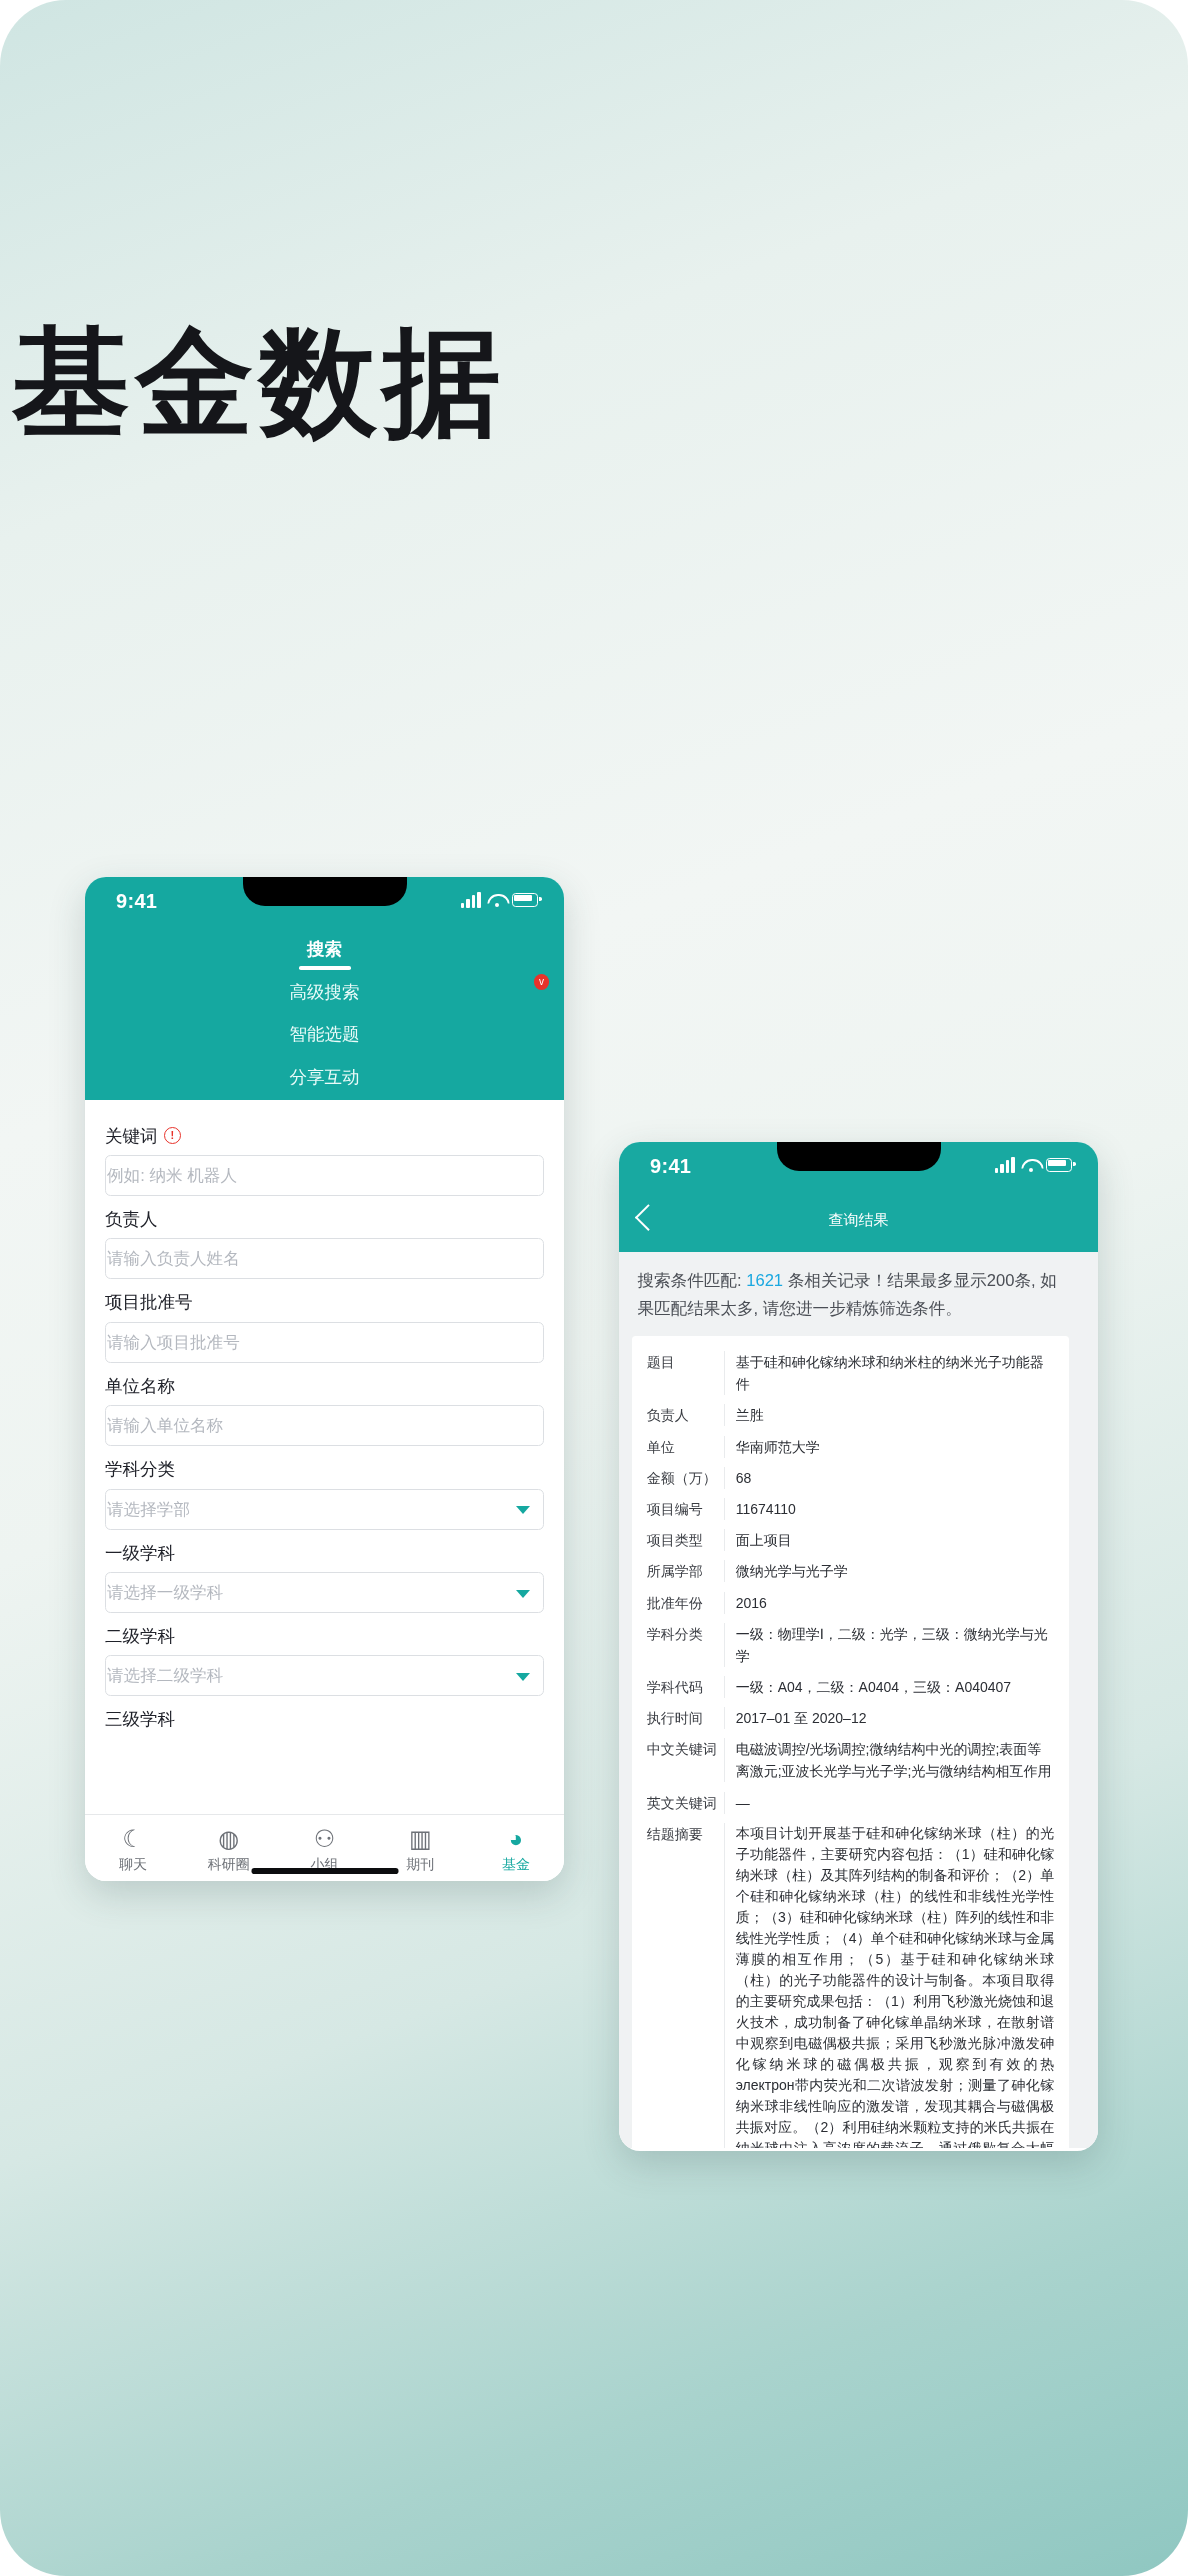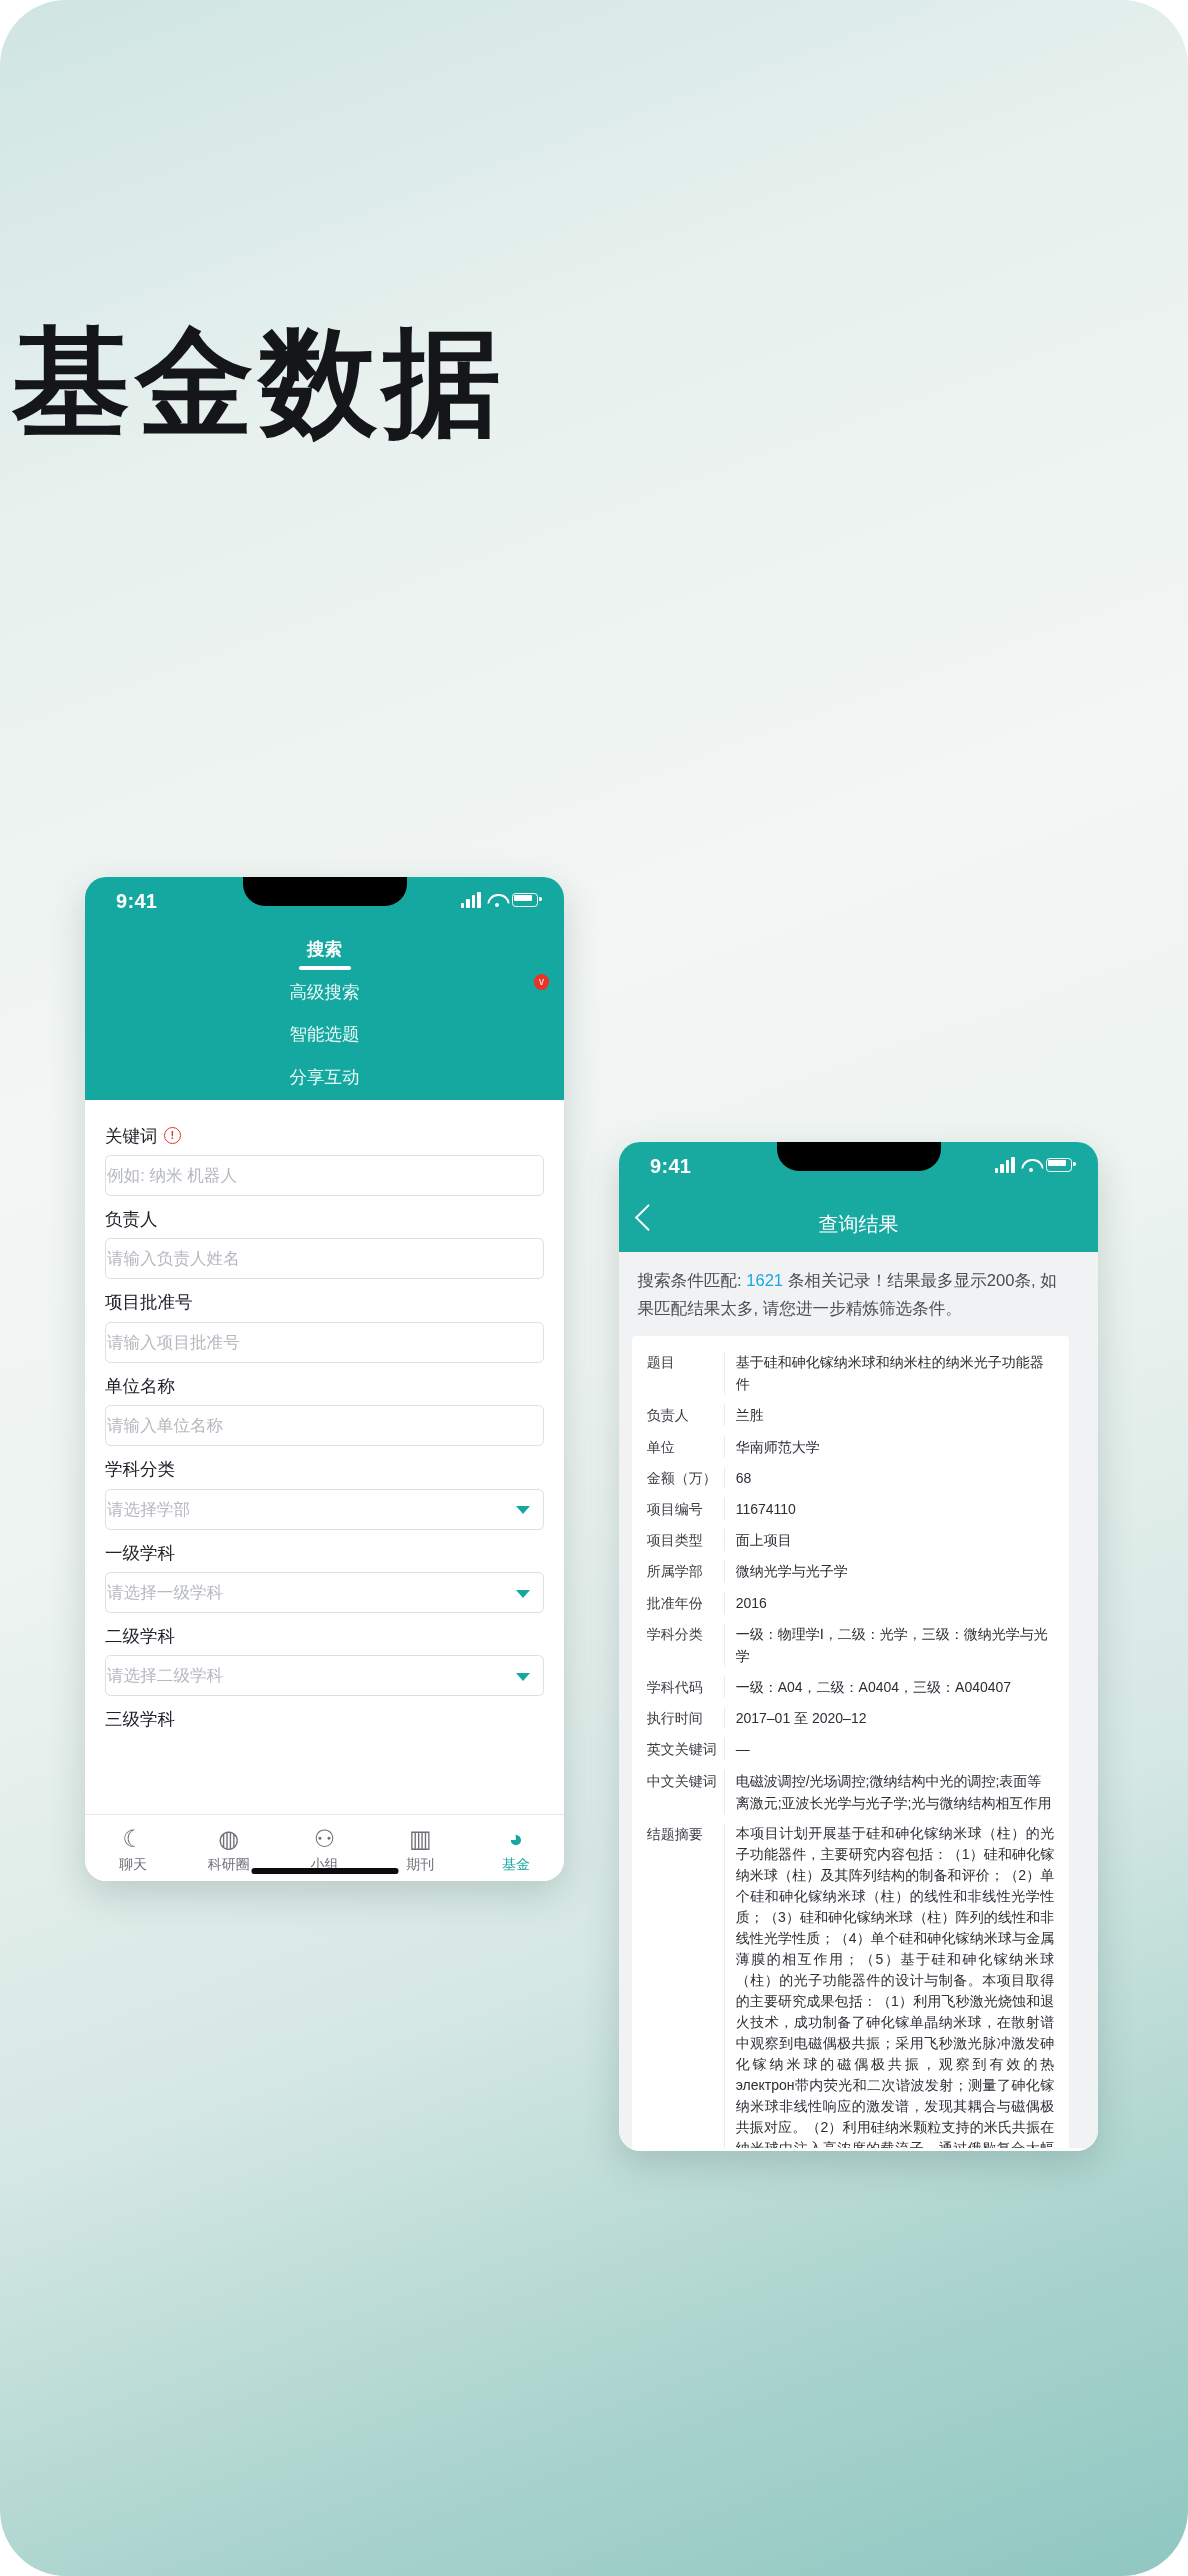--- a/index.html
+++ b/index.html
@@ -294,21 +294,21 @@
     background: #18a9a1;
     color: #fff;
     height: 57px;
     position: relative;
   }
   .bheader .title {
     position: absolute;
     left: 0; right: 0;
     top: 15.7px;
     text-align: center;
-    font-size: 20px;
+    font-size: 15px;
     font-weight: 400;
   }
   .bheader .back {
     position: absolute;
     left: 20px;
     top: 13px;
     width: 16.6px;
     height: 16.6px;
     border-left: 2.8px solid #fff;
     border-bottom: 2.8px solid #fff;
@@ -533,26 +533,26 @@
         </div>
         <div class="row">
           <div class="k">学科代码</div>
           <div class="v">一级：A04，二级：A0404，三级：A040407</div>
         </div>
         <div class="row">
           <div class="k">执行时间</div>
           <div class="v">2017–01 至 2020–12</div>
         </div>
         <div class="row">
+          <div class="k">中文关键词</div>
+          <div class="v">电磁波调控/光场调控;微纳结构中光的调控;表面等离激元;亚波长光学与光子学;光与微纳结构相互作用</div>
+        </div>
+        <div class="row">
           <div class="k">英文关键词</div>
           <div class="v">—</div>
-        </div>
-        <div class="row">
-          <div class="k">中文关键词</div>
-          <div class="v">电磁波调控/光场调控;微纳结构中光的调控;表面等离激元;亚波长光学与光子学;光与微纳结构相互作用</div>
         </div>
         <div class="row summary">
           <div class="k">结题摘要</div>
           <div class="v">本项目计划开展基于硅和砷化镓纳米球（柱）的光子功能器件，主要研究内容包括：（1）硅和砷化镓纳米球（柱）及其阵列结构的制备和评价；（2）单个硅和砷化镓纳米球（柱）的线性和非线性光学性质；（3）硅和砷化镓纳米球（柱）阵列的线性和非线性光学性质；（4）单个硅和砷化镓纳米球与金属薄膜的相互作用；（5）基于硅和砷化镓纳米球（柱）的光子功能器件的设计与制备。本项目取得的主要研究成果包括：（1）利用飞秒激光烧蚀和退火技术，成功制备了砷化镓单晶纳米球，在散射谱中观察到电磁偶极共振；采用飞秒激光脉冲激发砷化镓纳米球的磁偶极共振，观察到有效的热электрон带内荧光和二次谐波发射；测量了砷化镓纳米球非线性响应的激发谱，发现其耦合与磁偶极共振对应。（2）利用硅纳米颗粒支持的米氏共振在纳米球中注入高浓度的载流子，通过俄歇复合大幅延长了载流子的弛豫时间，利用电磁四极共振加速了载流子的辐射复合，将体硅材料的量子效率提升了将近5个数量级，获得了有效的热电子带间荧光发射；</div>
         </div>
       </div>
     </div>
   </div>
 
 </div>

